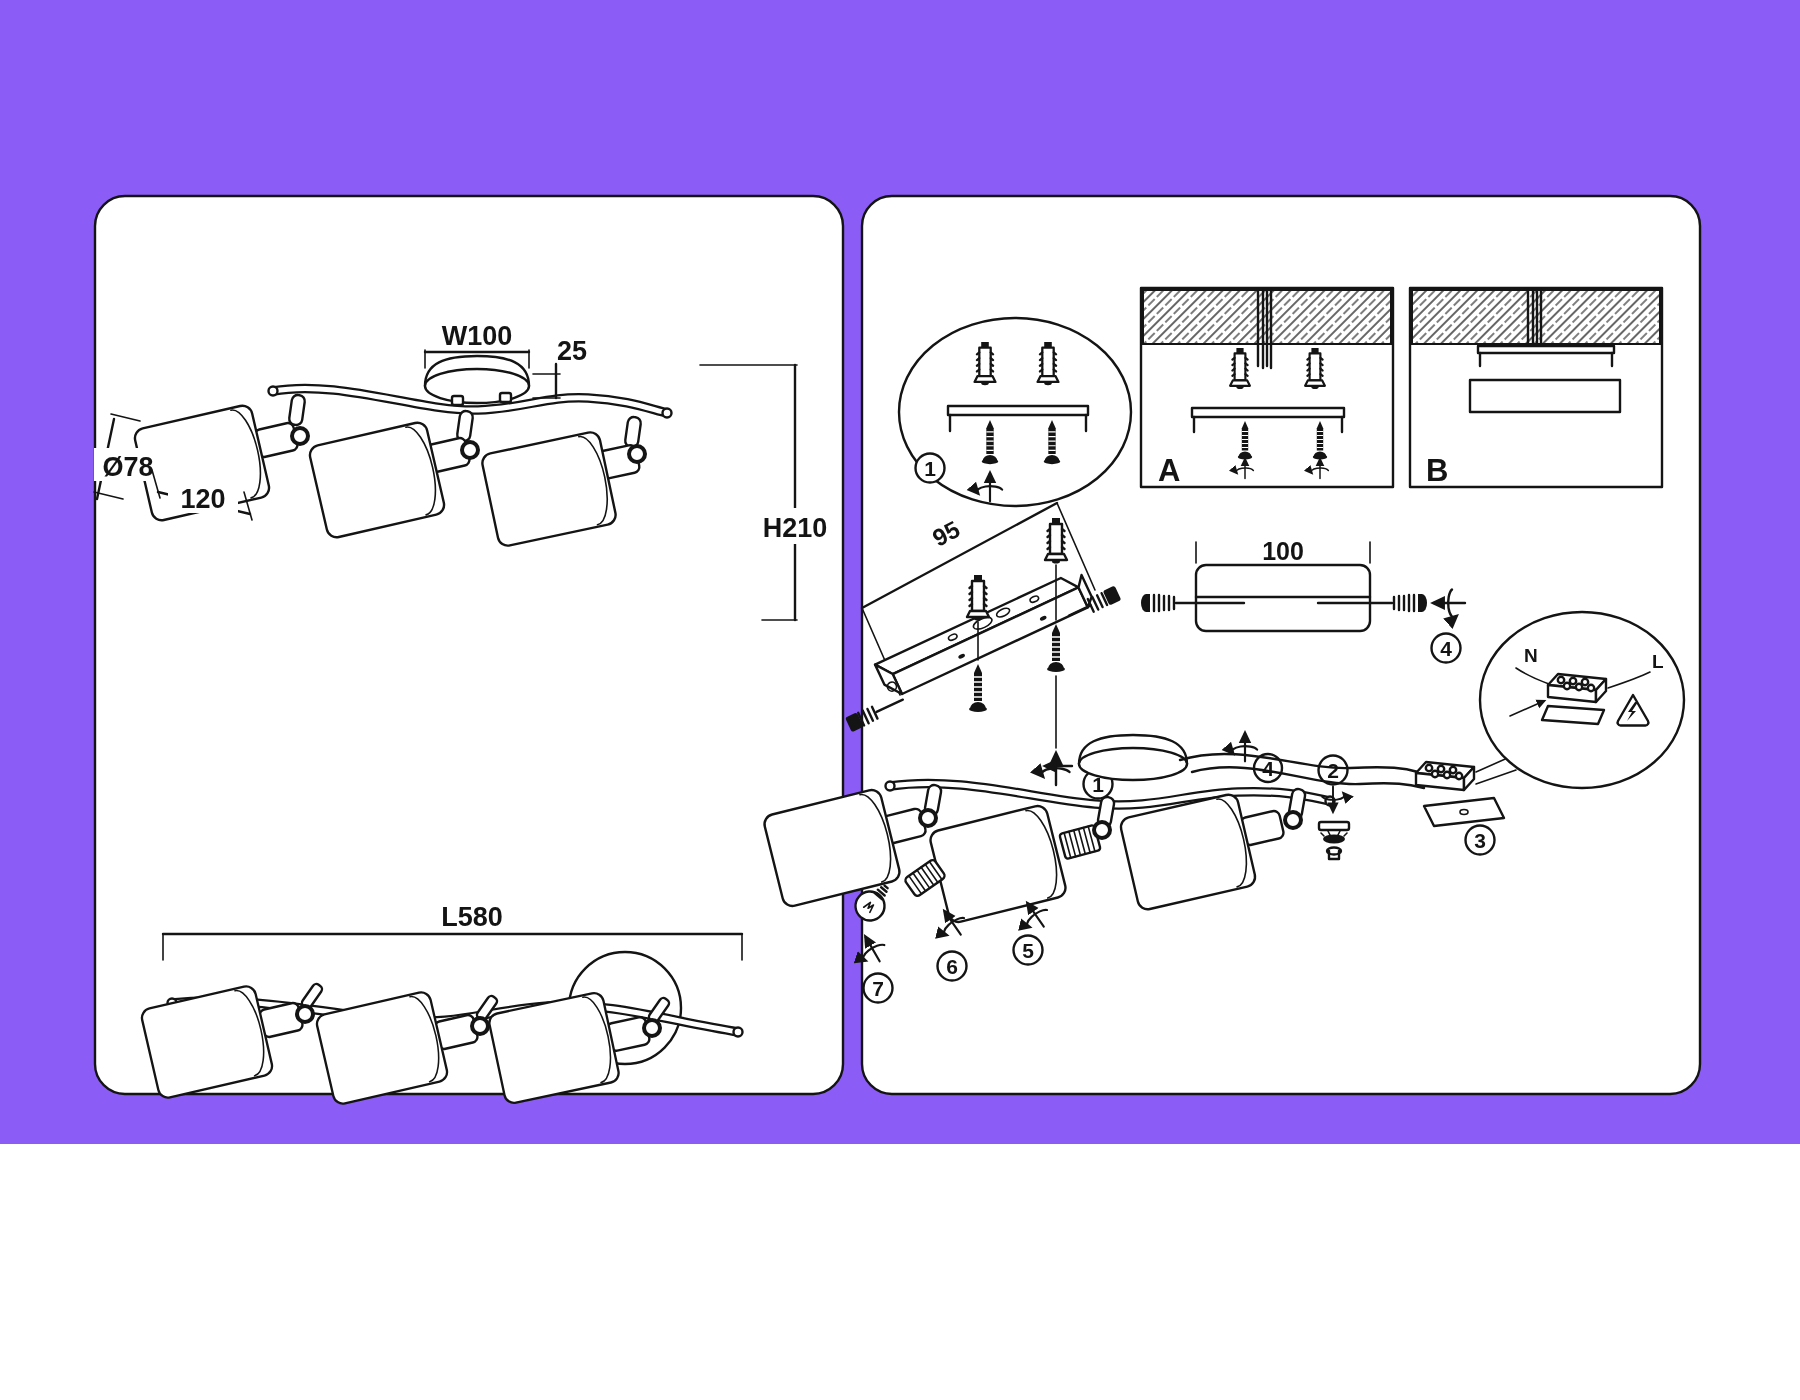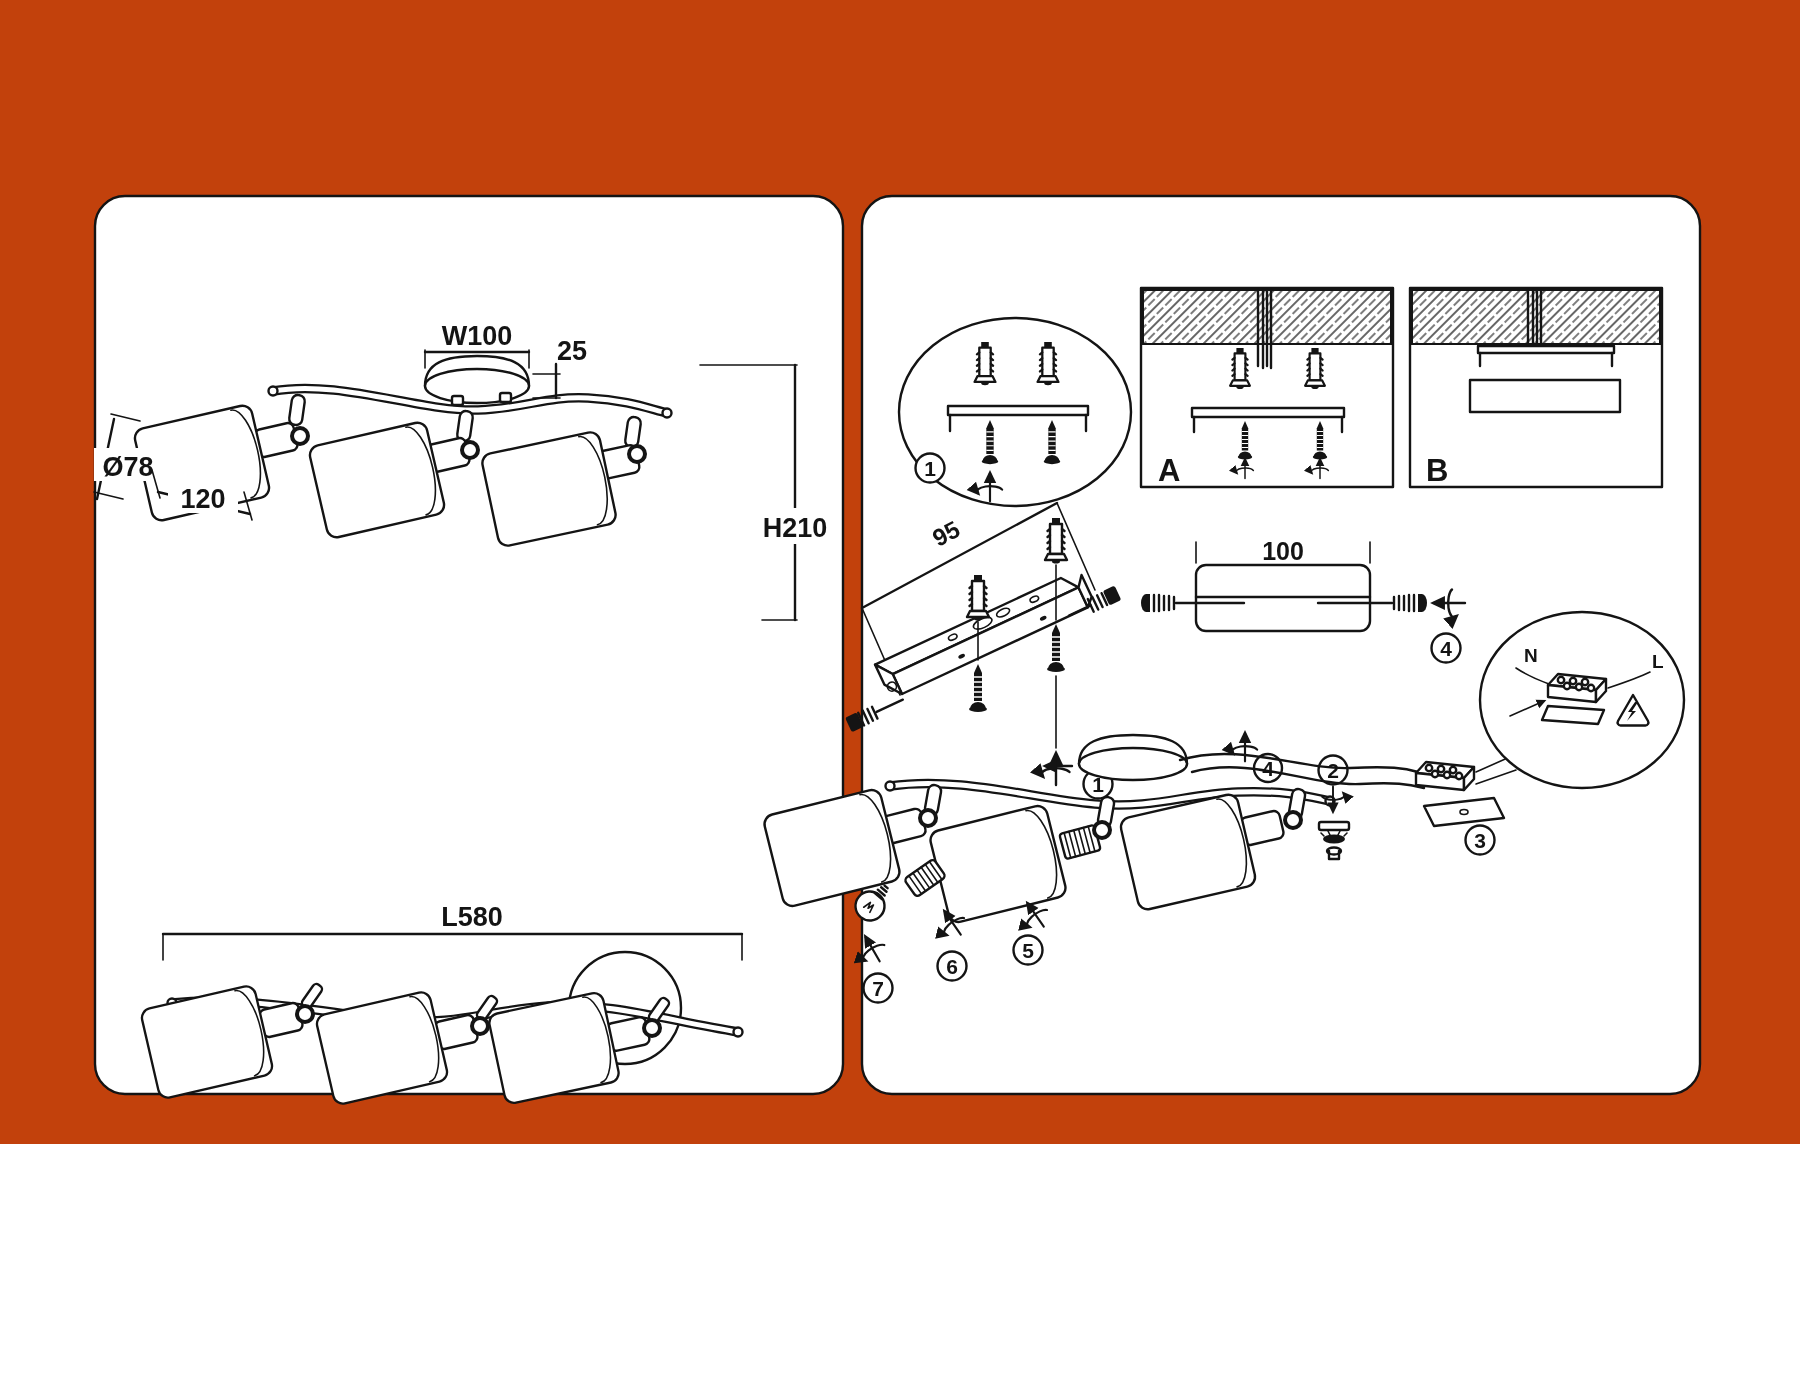--- a/index.html
+++ b/index.html
@@ -1,16 +1,16 @@
 <!DOCTYPE html>
 <html><head>
 <meta charset="utf-8">
 <style>
   html,body{margin:0;padding:0;background:#fff;}
-  .sheet{position:relative;width:1800px;height:1144px;background:#c2410c;overflow:hidden;}
+  .sheet{position:relative;width:1800px;height:1144px;background:#8b5cf6;overflow:hidden;}
   svg{display:block;}
   .ln{stroke:#141414;fill:none;stroke-width:2.4;stroke-linecap:round;stroke-linejoin:round;}
   .thin{stroke-width:1.6;}
   .fw{fill:#fff;stroke:#141414;stroke-width:2.4;stroke-linejoin:round;}
   .fd{fill:#141414;stroke:none;}
   text{font-family:"Liberation Sans",sans-serif;fill:#141414;}
   .dim{font-size:27px;font-weight:700;}
   .dim-s{font-size:24px;font-weight:700;}
   .dim-m{font-size:25px;font-weight:700;}
   .ab{font-size:31px;font-weight:600;}

